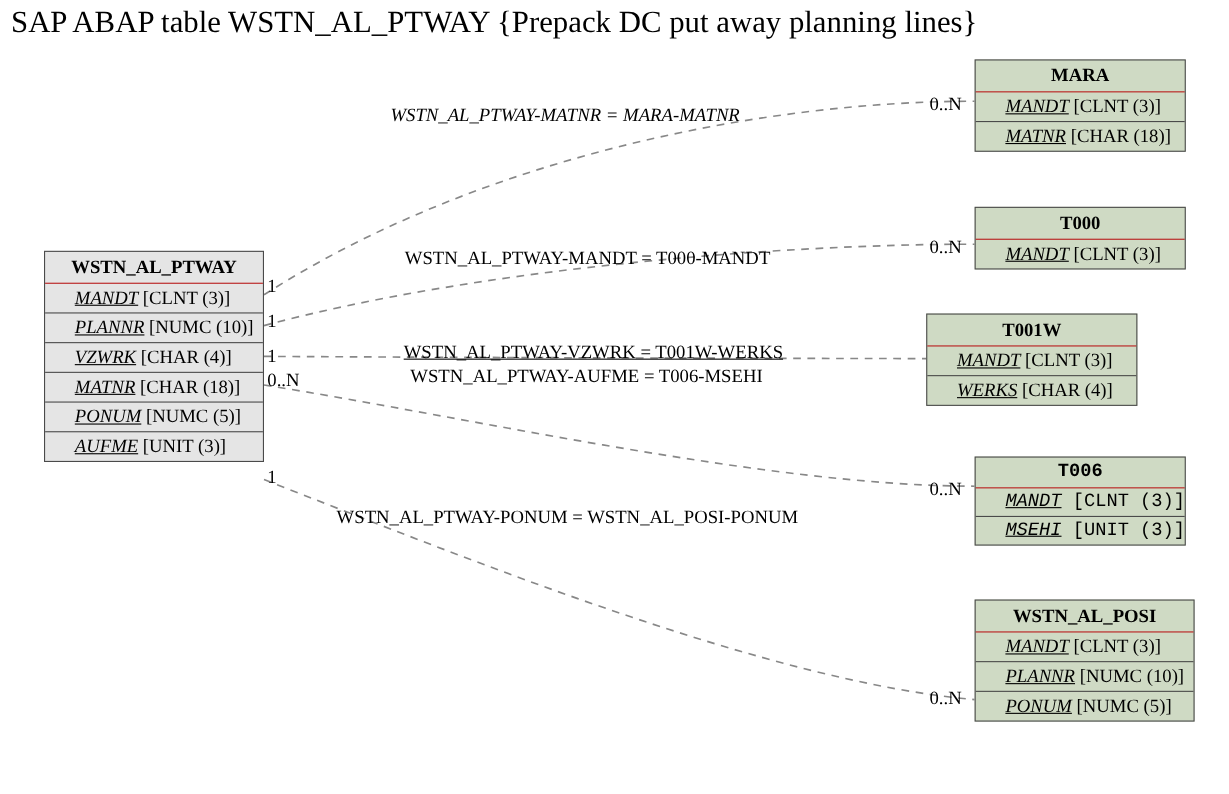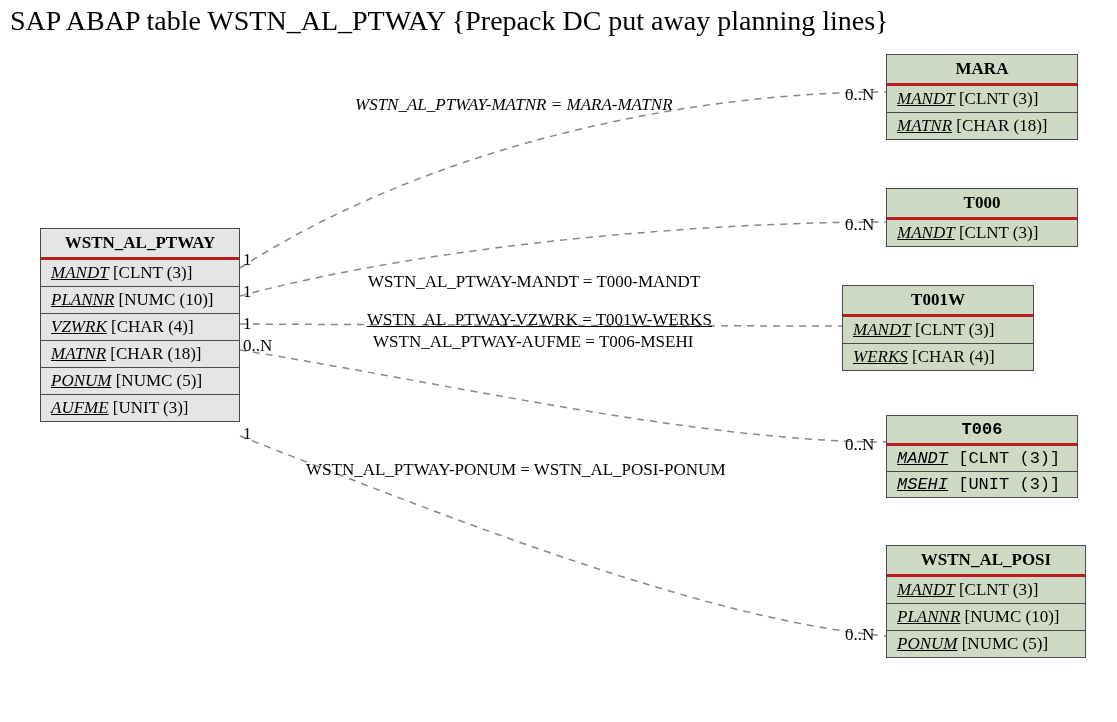--- a/index.html
+++ b/index.html
@@ -24,24 +24,24 @@
   }
   .entity {
     position: absolute;
     border: 1px solid #4a4a4a;
     font-size: 17px;
   }
   .entity .hdr {
     font-weight: bold;
     text-align: center;
     padding: 4px 10px;
-    border-bottom: 3px solid #b91c1c;
+    border-bottom: 1px solid #b91c1c;
   }
   .entity .row {
-    padding: 3px 10px;
+    padding: 3px 27px;
     border-bottom: 1px solid #4a4a4a;
     white-space: nowrap;
   }
   .entity .row:last-child {
     border-bottom: none;
   }
   .entity .row .fld {
     font-style: italic;
     text-decoration: underline;
   }
@@ -94,21 +94,21 @@
     <div class="row"><span class="fld">AUFME</span><span> [UNIT (3)]</span></div>
   </div>
 
   <div class="lbl" style="left:243px; top:250px;">1</div>
   <div class="lbl" style="left:243px; top:282px;">1</div>
   <div class="lbl" style="left:243px; top:314px;">1</div>
   <div class="lbl" style="left:243px; top:336px;">0..N</div>
   <div class="lbl" style="left:243px; top:424px;">1</div>
 
   <div class="lbl" style="left:355px; top:95px;font-style:italic;">WSTN_AL_PTWAY-MATNR = MARA-MATNR</div>
-  <div class="lbl" style="left:368px; top:225px;margin-top:47px;">WSTN_AL_PTWAY-MANDT = T000-MANDT</div>
+  <div class="lbl" style="left:368px; top:225px;">WSTN_AL_PTWAY-MANDT = T000-MANDT</div>
   <div class="lbl" style="left:367px; top:310px;text-decoration:underline;">WSTN_AL_PTWAY-VZWRK = T001W-WERKS</div>
   <div class="lbl" style="left:373px; top:332px;">WSTN_AL_PTWAY-AUFME = T006-MSEHI</div>
   <div class="lbl" style="left:306px; top:460px;">WSTN_AL_PTWAY-PONUM = WSTN_AL_POSI-PONUM</div>
 
   <div class="lbl" style="left:845px; top:85px;">0..N</div>
   <div class="lbl" style="left:845px; top:215px;">0..N</div>
   <div class="lbl" style="left:845px; top:318px;">0..N</div>
   <div class="lbl" style="left:845px; top:435px;">0..N</div>
   <div class="lbl" style="left:845px; top:625px;">0..N</div>
 

